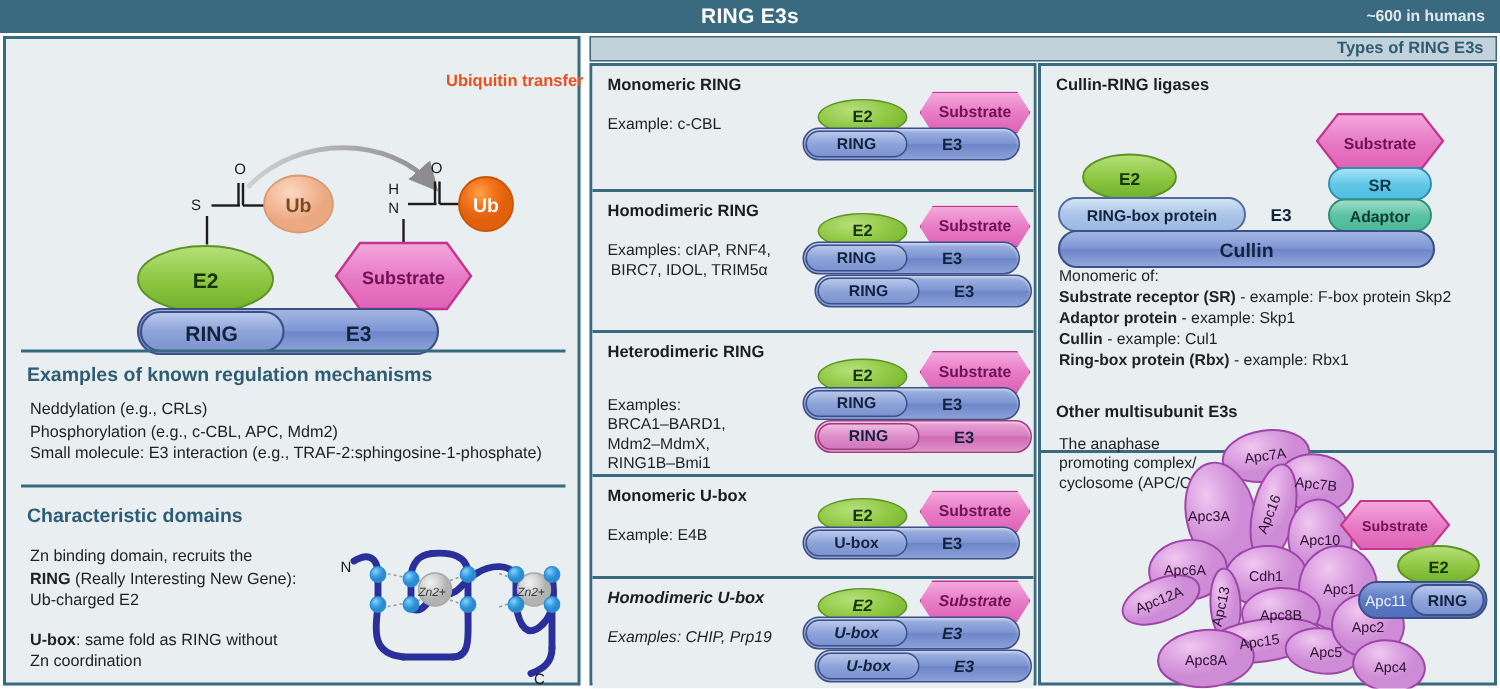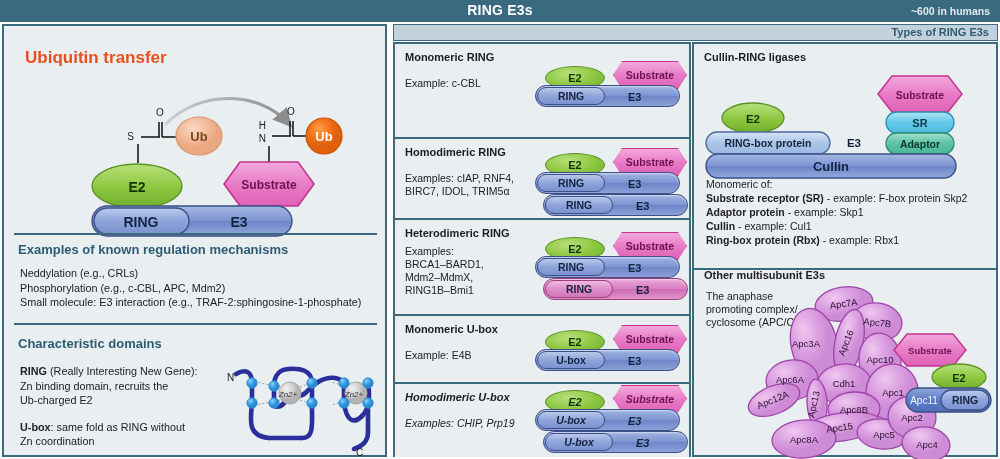--- a/index.html
+++ b/index.html
@@ -22,22 +22,22 @@
         border:2px solid #3a6a80;box-sizing:border-box;background:#e9eef1;}
   .colR{position:absolute;left:692px;top:42px;width:306px;height:415px;
         border:2px solid #3a6a80;box-sizing:border-box;background:#e9eef1;}
 
   .mrow{position:relative;width:100%;box-sizing:border-box;border-bottom:2px solid #3a6a80;background:#e9eef1;}
   .mrow:last-child{border-bottom:none;font-style:italic;}
   .rtitle{position:absolute;left:10px;top:7px;font-size:11px;font-weight:bold;color:#1d1d1d;}
   .rtext{position:absolute;left:10px;font-size:10.5px;color:#222;line-height:13px;}
 
   
-  .ut-title{position:absolute;left:0;top:22px;width:385px;text-align:left;color:#e8511d;
-      font-size:17px;font-weight:bold;padding-left:21px;}
+  .ut-title{position:absolute;left:0;top:22px;width:385px;text-align:right;color:#e8511d;
+      font-size:11px;font-weight:bold;}
   .sec-head{position:absolute;color:#2d5c74;font-size:13px;font-weight:bold;}
   .sec-body{position:absolute;font-size:10.8px;color:#222;line-height:14.5px;}
   .divider{position:absolute;left:10px;width:363px;height:2px;background:#3a6a80;}
 
   
   .cap{position:absolute;box-sizing:border-box;border-radius:999px;
        display:flex;align-items:center;font-size:11px;font-weight:bold;color:#14233d;}
   .e3blue{background:linear-gradient(180deg,#9fb3e0 0%,#7e95d3 48%,#6d86c9 52%,#8ba0d8 100%);
           border:1.2px solid #3c4f86;box-shadow:inset 0 1px 2px rgba(255,255,255,.55);}
   .e3pink{background:linear-gradient(180deg,#e8a6d6 0%,#d97ec2 48%,#cd6bb4 52%,#e193c9 100%);
@@ -159,24 +159,24 @@
     <div class="sec-head" style="left:14px;top:216px;">Examples of known regulation mechanisms</div>
     <div class="sec-body" style="left:16px;top:240px;">
       <div>Neddylation (e.g., CRLs)</div>
       <div>Phosphorylation (e.g., c-CBL, APC, Mdm2)</div>
       <div>Small molecule: E3 interaction (e.g., TRAF-2:sphingosine-1-phosphate)</div>
     </div>
 
     <div class="divider" style="top:297px;"></div>
     <div class="sec-head" style="left:14px;top:310px;">Characteristic domains</div>
     <div class="sec-body" style="left:16px;top:338px;width:215px;">
+      <div>Zn binding domain, recruits the</div>
       <div>
         <b>RING</b><span> (Really Interesting New Gene):</span>
       </div>
-      <div>Zn binding domain, recruits the</div>
       <div>Ub-charged E2</div>
       <div style="height:12px;"></div>
       <div>
         <b>U-box</b><span>: same fold as RING without</span>
       </div>
       <div>Zn coordination</div>
     </div>
 
     <div class="znfig" style="left:218px;top:330px;width:160px;height:105px;">
       <svg width="160" height="105" viewBox="0 0 160 105">
@@ -242,56 +242,56 @@
         <text x="134" y="100" font-size="10" fill="#1c1c1c" font-family="Liberation Sans, sans-serif">C</text>
       </svg>
     </div>
   </div>
 
   <div class="banner">
     <span>Types of RING E3s</span>
   </div>
 
   <div class="colM" id="typesCol">
-      <div class="mrow" style="height: 95px;">
+      <div class="mrow" style="height: 84px;">
         <div class="rtitle">Monomeric RING</div>
         <div class="rtext" style="top: 33px;">
           <div>Example: c-CBL</div>
         </div>
         <div style="position: absolute; left: 140px; top: 0px; width: 155px; height: 84px;">
           <div class="e2" style="left: 10px; top: 22px; width: 58px; height: 22px;">E2</div>
           <div class="hex" style="left: 78px; top: 17px; width: 72px; height: 26px;">Substrate</div>
           <div class="cap e3blue" style="left: 0px; top: 41px; width: 145px; height: 22px;">
             <div class="sub-dom dom-blue" style="width: 66px;">RING</div>
             <div class="e3lab" style="left: 92px; top: 5px;">E3</div>
           </div>
         </div>
       </div>
-      <div class="mrow" style="height: 81px;">
+      <div class="mrow" style="height: 94px; text-align: center;">
         <div class="rtitle">Homodimeric RING</div>
         <div class="rtext" style="top: 33px;">
           <div>Examples: cIAP, RNF4,</div>
           <div>BIRC7, IDOL, TRIM5α</div>
         </div>
         <div style="position: absolute; left: 140px; top: 0px; width: 155px; height: 90px;">
           <div class="e2" style="left: 10px; top: 14px; width: 58px; height: 22px;">E2</div>
           <div class="hex" style="left: 78px; top: 9px; width: 72px; height: 26px;">Substrate</div>
           <div class="cap e3blue" style="left: 0px; top: 33px; width: 145px; height: 22px;">
             <div class="sub-dom dom-blue" style="width: 66px;">RING</div>
             <div class="e3lab" style="left: 92px; top: 5px;">E3</div>
           </div>
           <div class="cap e3blue" style="left: 8px; top: 55px; width: 145px; height: 22px;">
             <div class="sub-dom dom-blue" style="width: 66px;">RING</div>
             <div class="e3lab" style="left: 92px; top: 5px;">E3</div>
           </div>
         </div>
       </div>
       <div class="mrow" style="height: 96px;">
         <div class="rtitle">Heterodimeric RING</div>
-        <div class="rtext" style="top: 25px;">
+        <div class="rtext" style="top: 42px;">
           <div>Examples:</div>
           <div>BRCA1–BARD1,</div>
           <div>Mdm2–MdmX,</div>
           <div>RING1B–Bmi1</div>
         </div>
         <div style="position: absolute; left: 140px; top: 0px; width: 155px; height: 96px;">
           <div class="e2" style="left: 10px; top: 17px; width: 58px; height: 22px;">E2</div>
           <div class="hex" style="left: 78px; top: 12px; width: 72px; height: 26px;">Substrate</div>
           <div class="cap e3blue" style="left: 0px; top: 36px; width: 145px; height: 22px;">
             <div class="sub-dom dom-blue" style="width: 66px;">RING</div>
@@ -332,21 +332,21 @@
           <div class="cap e3blue" style="left: 8px; top: 46.5px; width: 145px; height: 22px;">
             <div class="sub-dom dom-blue" style="width: 66px;">U-box</div>
             <div class="e3lab" style="left: 92px; top: 5px;">E3</div>
           </div>
         </div>
       </div>
     </div>
 
   <div class="colR">
 
-    <div style="position:absolute;left:0;top:0;width:100%;height:226px;border-bottom:2px solid #3a6a80;box-sizing:border-box;">
+    <div style="position:absolute;left:0;top:0;width:100%;height:258px;border-bottom:2px solid #3a6a80;box-sizing:border-box;">
       <div class="rtitle">Cullin-RING ligases</div>
 
       <svg width="300" height="110" viewBox="0 0 300 110" style="position:absolute;left:2px;top:22px;">
         <defs>
           <linearGradient id="gCul" x1="0" y1="0" x2="0" y2="1">
             <stop offset="0%" stop-color="#a5b8e4"></stop>
               <stop offset="48%" stop-color="#7e95d3"></stop>
             <stop offset="52%" stop-color="#6d86c9"></stop>
               <stop offset="100%" stop-color="#93a8dc"></stop>
           </linearGradient>

